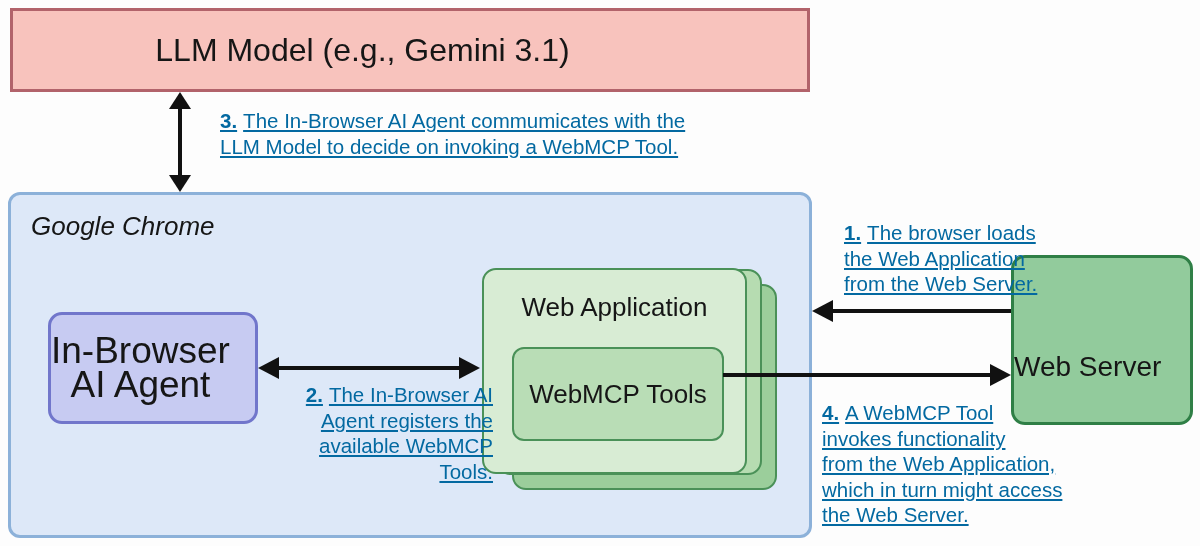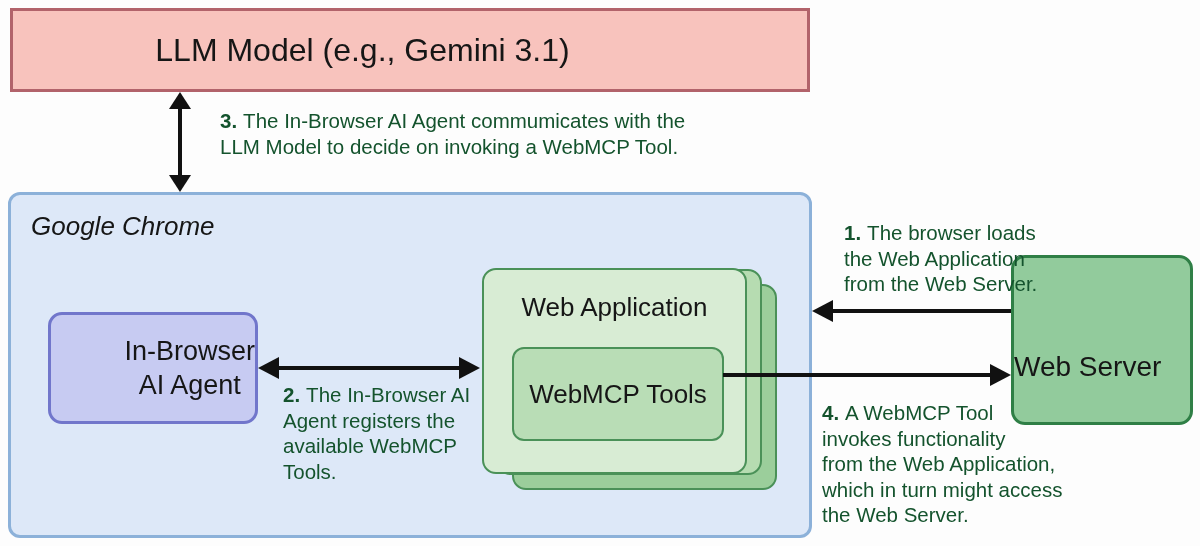--- a/index.html
+++ b/index.html
@@ -19,42 +19,42 @@
   .node{position:absolute;border-style:solid;}
   .llm-box{left:10px;top:8px;width:800px;height:84px;border-radius:0;
     background:var(--llm-fill);border:3px solid var(--llm-border);
     display:flex;align-items:center;justify-content:center;padding-right:95px;
     font-size:32px;}
   .chrome-box{left:8px;top:192px;width:804px;height:346px;border-radius:12px;
     background:var(--chrome-fill);border:3px solid var(--chrome-border);font-style:italic;}
   .chrome-label{position:absolute;left:20px;top:16px;font-size:26px;}
   .agent-box{left:48px;top:312px;width:210px;height:112px;border-radius:14px;
     background:var(--agent-fill);border:3px solid var(--agent-border);
-    display:flex;align-items:center;justify-content:flex-end;text-align:center;
-    font-size:27px;line-height:34px;white-space:pre-line;}
+    display:flex;align-items:center;justify-content:flex-start;text-align:center;
+    font-size:37px;line-height:34px;white-space:pre-line;}
   .stack{position:absolute;width:265px;height:206px;border-radius:14px;
     border:2.5px solid var(--app-border);}
   .stack.back{left:512px;top:284px;background:var(--app-back);}
   .stack.mid{left:497px;top:269px;background:var(--app-mid);}
   .webapp-box{left:482px;top:268px;width:265px;height:206px;border-radius:14px;
     background:var(--app-front);border:2.5px solid var(--app-border);}
   .webapp-title{text-align:center;margin-top:22px;font-size:26px;}
   .tools-box{position:absolute;left:28px;top:77px;width:212px;height:94px;border-radius:12px;
     background:var(--tools-fill);border:2.5px solid var(--app-border);
     display:flex;align-items:center;justify-content:center;font-size:26px;}
   .server-box{left:1011px;top:255px;width:182px;height:170px;border-radius:14px;
     background:var(--server-fill);border:3px solid var(--server-border);
     display:flex;align-items:center;justify-content:flex-start;padding-top:54px;
     font-size:28px;}
 
-  .ann{position:absolute;font-size:20.5px;line-height:25.5px;color:#14532d;}
+  .ann{position:absolute;font-size:20.5px;line-height:25.5px;color:#0369a1;text-decoration:underline;}
   .ann .num{font-weight:700;margin-right:6px;}
   .ann .txt{white-space:pre-line;}
   .ann1{left:844px;top:220px;width:200px;}
-  .ann2{left:283px;top:382px;width:210px;}
+  .ann2{left:283px;top:382px;width:210px;text-align:right;}
   .ann3{left:220px;top:108px;width:490px;line-height:26px;}
   .ann4{left:822px;top:400px;width:260px;}
 
   .aline{position:absolute;background:var(--arrow);}
   .ahead{position:absolute;width:0;height:0;}
   .up{border-left:11px solid transparent;border-right:11px solid transparent;border-bottom:17px solid var(--arrow);}
   .down{border-left:11px solid transparent;border-right:11px solid transparent;border-top:17px solid var(--arrow);}
   .left{border-top:11px solid transparent;border-bottom:11px solid transparent;border-right:21px solid var(--arrow);}
   .right{border-top:11px solid transparent;border-bottom:11px solid transparent;border-left:21px solid var(--arrow);}
 </style>

